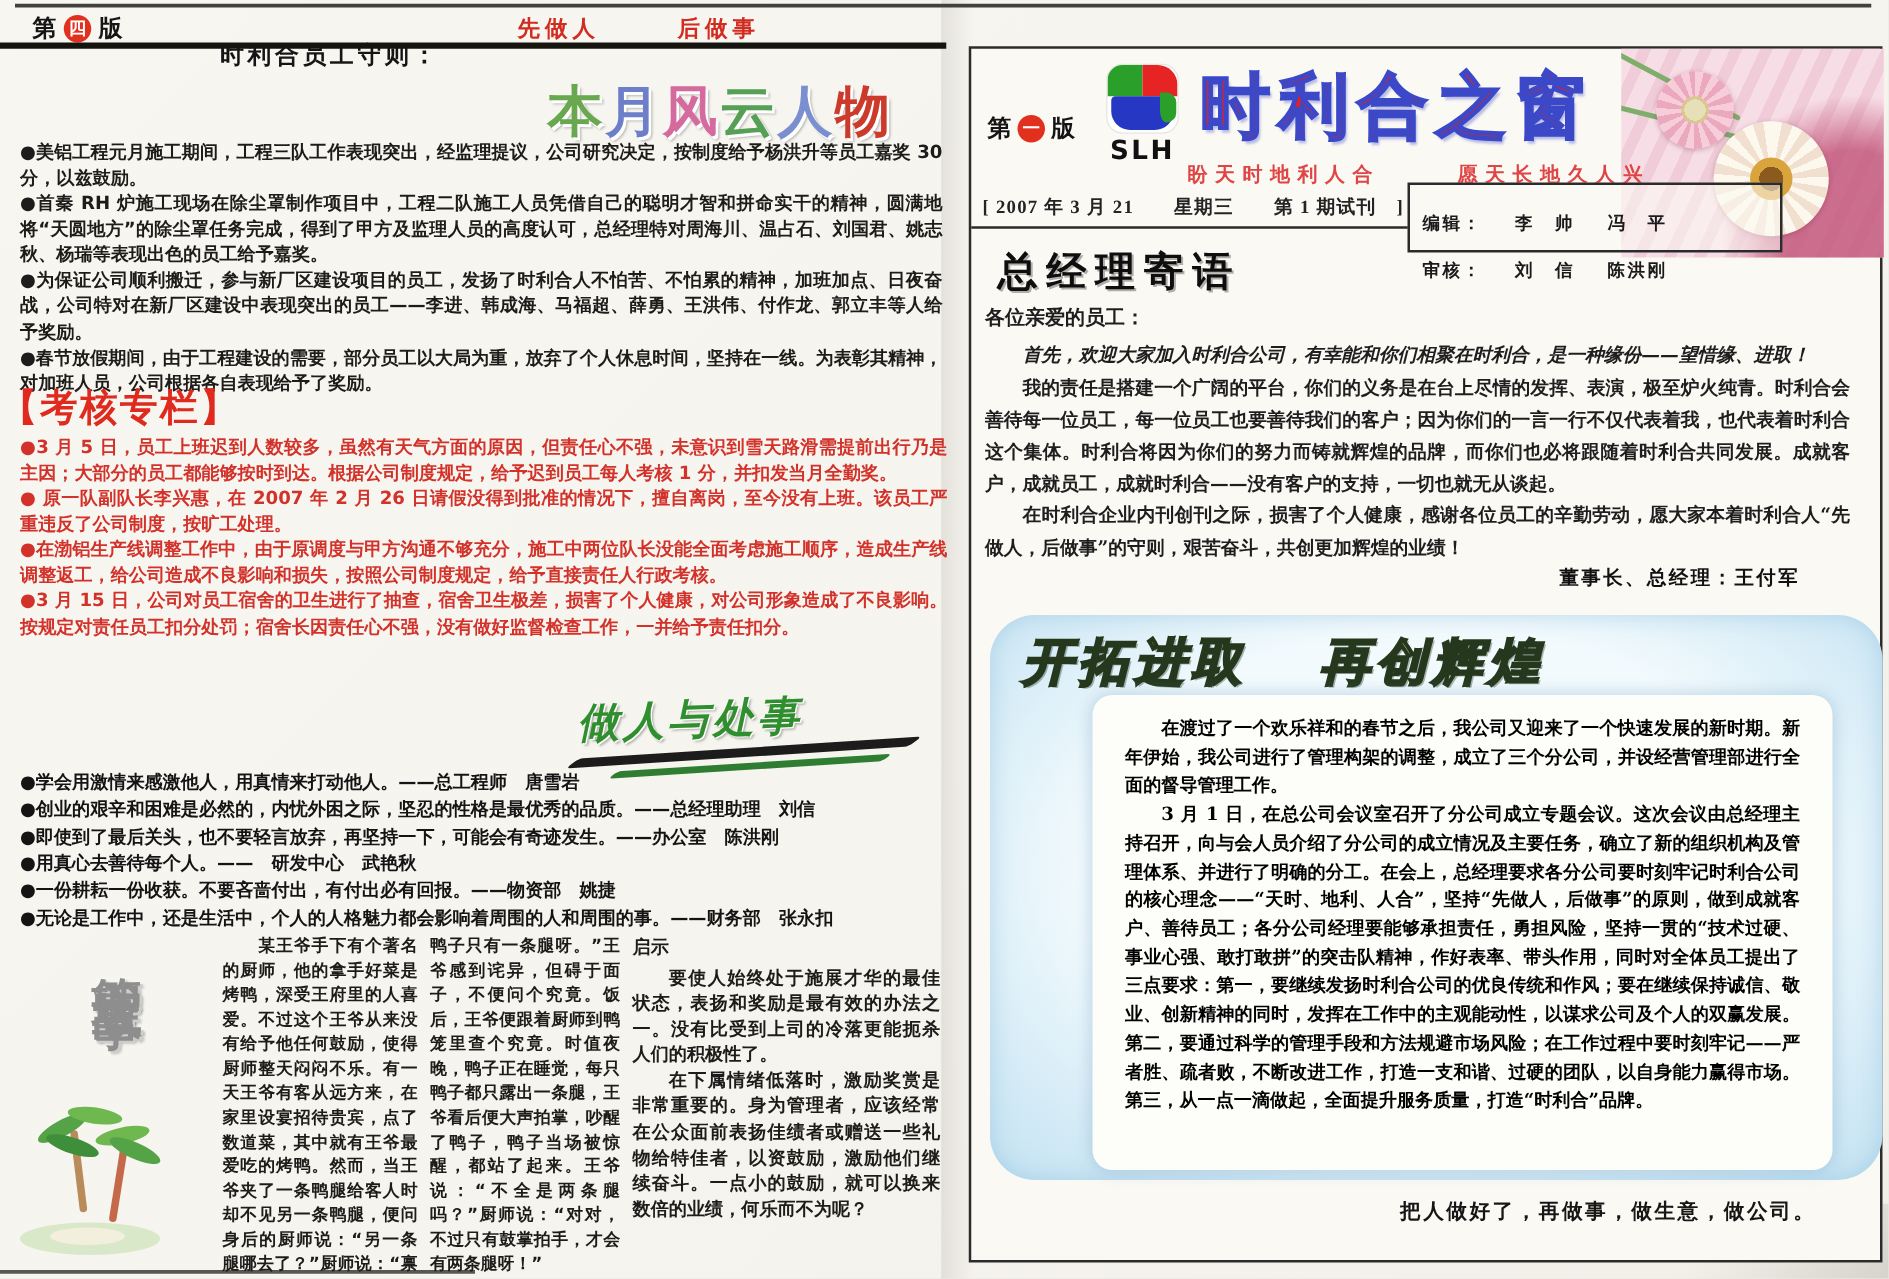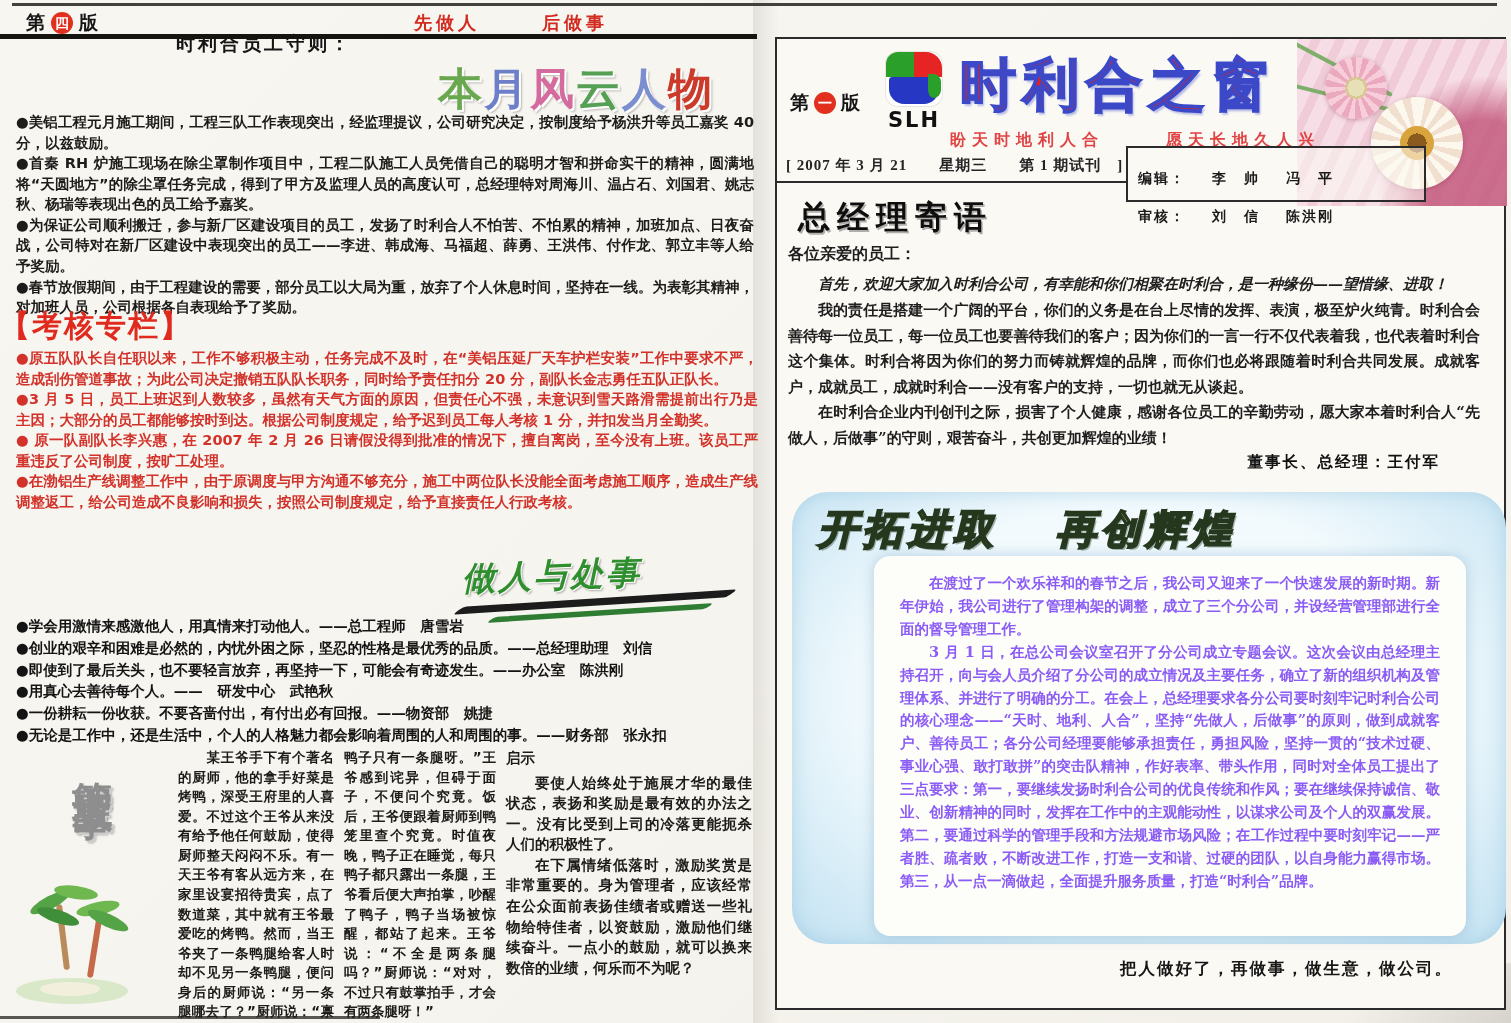--- a/index.html
+++ b/index.html
@@ -87,21 +87,21 @@
   .gm-sign{left:840px;top:452px;width:600px;text-align:right;font-size:15.5px;font-weight:800;color:#111;
            font-family:"DejaVu Serif","Liberation Serif",serif;letter-spacing:2px;}
   .panel{left:792px;top:492px;width:714px;height:452px;border-radius:36px;
          background:radial-gradient(ellipse at 50% 45%,#f2fafd 0 55%,#d6ecf7 80%,#c3e2f2 100%);
          box-shadow:inset 0 0 18px rgba(140,190,220,.5);}
   .panel-title{left:818px;top:502px;font-size:40px;font-weight:900;font-style:italic;letter-spacing:5px;
                color:#f2eb9c;-webkit-text-stroke:2px #25381d;text-shadow:2px 2px 0 rgba(30,50,25,.35);}
   .panel-title .gap{display:inline-block;width:58px;}
   .card{left:874px;top:556px;width:592px;height:380px;border-radius:16px;background:#fdfdf9;
         box-shadow:0 0 14px rgba(110,160,195,.45);box-sizing:border-box;padding:16px 26px;overflow:hidden;}
-  .card p{margin:0;font-size:14.5px;line-height:1.58;font-weight:700;color:#8b5cf6;text-align:justify;
+  .card p{margin:0;font-size:14.5px;line-height:1.58;font-weight:700;color:#000000;text-align:justify;
           font-family:"DejaVu Serif","Liberation Serif",serif;}
   .slogan{left:1120px;top:958px;font-size:16.5px;font-weight:900;color:#161616;letter-spacing:2px;}
   .corner-shade{right:0;bottom:0;width:220px;height:60px;background:linear-gradient(315deg,rgba(90,85,75,.18),rgba(90,85,75,0) 60%);}
 </style>
 </head>
 <body>
 
 <div id="canvas">
 
   <div class="abs scan-topline"></div>
@@ -115,33 +115,33 @@
     <span>版</span>
     <span class="rule-label">时利合员工守则：</span>
     <span class="rule-red">先做人</span>
     <span class="rule-red">后做事</span>
   </div>
   <div class="abs lp-thickline"></div>
 
   <div class="abs monthly-title"><span style="color: rgb(106, 168, 79);">本</span><span style="color: rgb(109, 127, 201);">月</span><span style="color: rgb(213, 106, 158);">风</span><span style="color: rgb(85, 160, 85);">云</span><span style="color: rgb(123, 143, 208);">人</span><span style="color: rgb(204, 58, 43);">物</span></div>
 
   <div class="abs news jt">
-      <div class="jt">●美铝工程元月施工期间，工程三队工作表现突出，经监理提议，公司研究决定，按制度给予杨洪升等员工嘉奖 40 分，以兹鼓励。</div>
+      <div class="jt">●美铝工程元月施工期间，工程三队工作表现突出，经监理提议，公司研究决定，按制度给予杨洪升等员工嘉奖 30 分，以兹鼓励。</div>
       <div class="jt">●首秦 RH 炉施工现场在除尘罩制作项目中，工程二队施工人员凭借自己的聪明才智和拼命实干的精神，圆满地将“天圆地方”的除尘罩任务完成，得到了甲方及监理人员的高度认可，总经理特对周海川、温占石、刘国君、姚志秋、杨瑞等表现出色的员工给予嘉奖。</div>
       <div class="jt">●为保证公司顺利搬迁，参与新厂区建设项目的员工，发扬了时利合人不怕苦、不怕累的精神，加班加点、日夜奋战，公司特对在新厂区建设中表现突出的员工——李进、韩成海、马福超、薛勇、王洪伟、付作龙、郭立丰等人给予奖励。</div>
       <div class="jt">●春节放假期间，由于工程建设的需要，部分员工以大局为重，放弃了个人休息时间，坚持在一线。为表彰其精神，对加班人员，公司根据各自表现给予了奖励。</div>
     </div>
 
   <div class="abs assess-title">【考核专栏】</div>
 
   <div class="abs assess jt">
-      <div class="jt">●原五队队长自任职以来，工作不够积极主动，任务完成不及时，在“美铝压延厂天车护栏安装”工作中要求不严，造成刮伤管道事故；为此公司决定撤销五队队长职务，同时给予责任扣分 20 分，副队长金志勇任五队正队长。</div>
       <div class="jt">●3 月 5 日，员工上班迟到人数较多，虽然有天气方面的原因，但责任心不强，未意识到雪天路滑需提前出行乃是主因；大部分的员工都能够按时到达。根据公司制度规定，给予迟到员工每人考核 1 分，并扣发当月全勤奖。</div>
       <div class="jt">● 原一队副队长李兴惠，在 2007 年 2 月 26 日请假没得到批准的情况下，擅自离岗，至今没有上班。该员工严重违反了公司制度，按旷工处理。</div>
       <div class="jt">●在渤铝生产线调整工作中，由于原调度与甲方沟通不够充分，施工中两位队长没能全面考虑施工顺序，造成生产线调整返工，给公司造成不良影响和损失，按照公司制度规定，给予直接责任人行政考核。</div>
+      <div class="jt">●3 月 15 日，公司对员工宿舍的卫生进行了抽查，宿舍卫生极差，损害了个人健康，对公司形象造成了不良影响。按规定对责任员工扣分处罚；宿舍长因责任心不强，没有做好监督检查工作，一并给予责任扣分。</div>
     </div>
 
   <div class="abs conduct">做人与处事</div>
   <div class="abs swoosh1"></div>
   <div class="abs swoosh2"></div>
 
   <div class="abs quotes">
       <div>●学会用激情来感激他人，用真情来打动他人。——总工程师　唐雪岩</div>
       <div>●创业的艰辛和困难是必然的，内忧外困之际，坚忍的性格是最优秀的品质。——总经理助理　刘信</div>
       <div>●即使到了最后关头，也不要轻言放弃，再坚持一下，可能会有奇迹发生。——办公室　陈洪刚</div>

